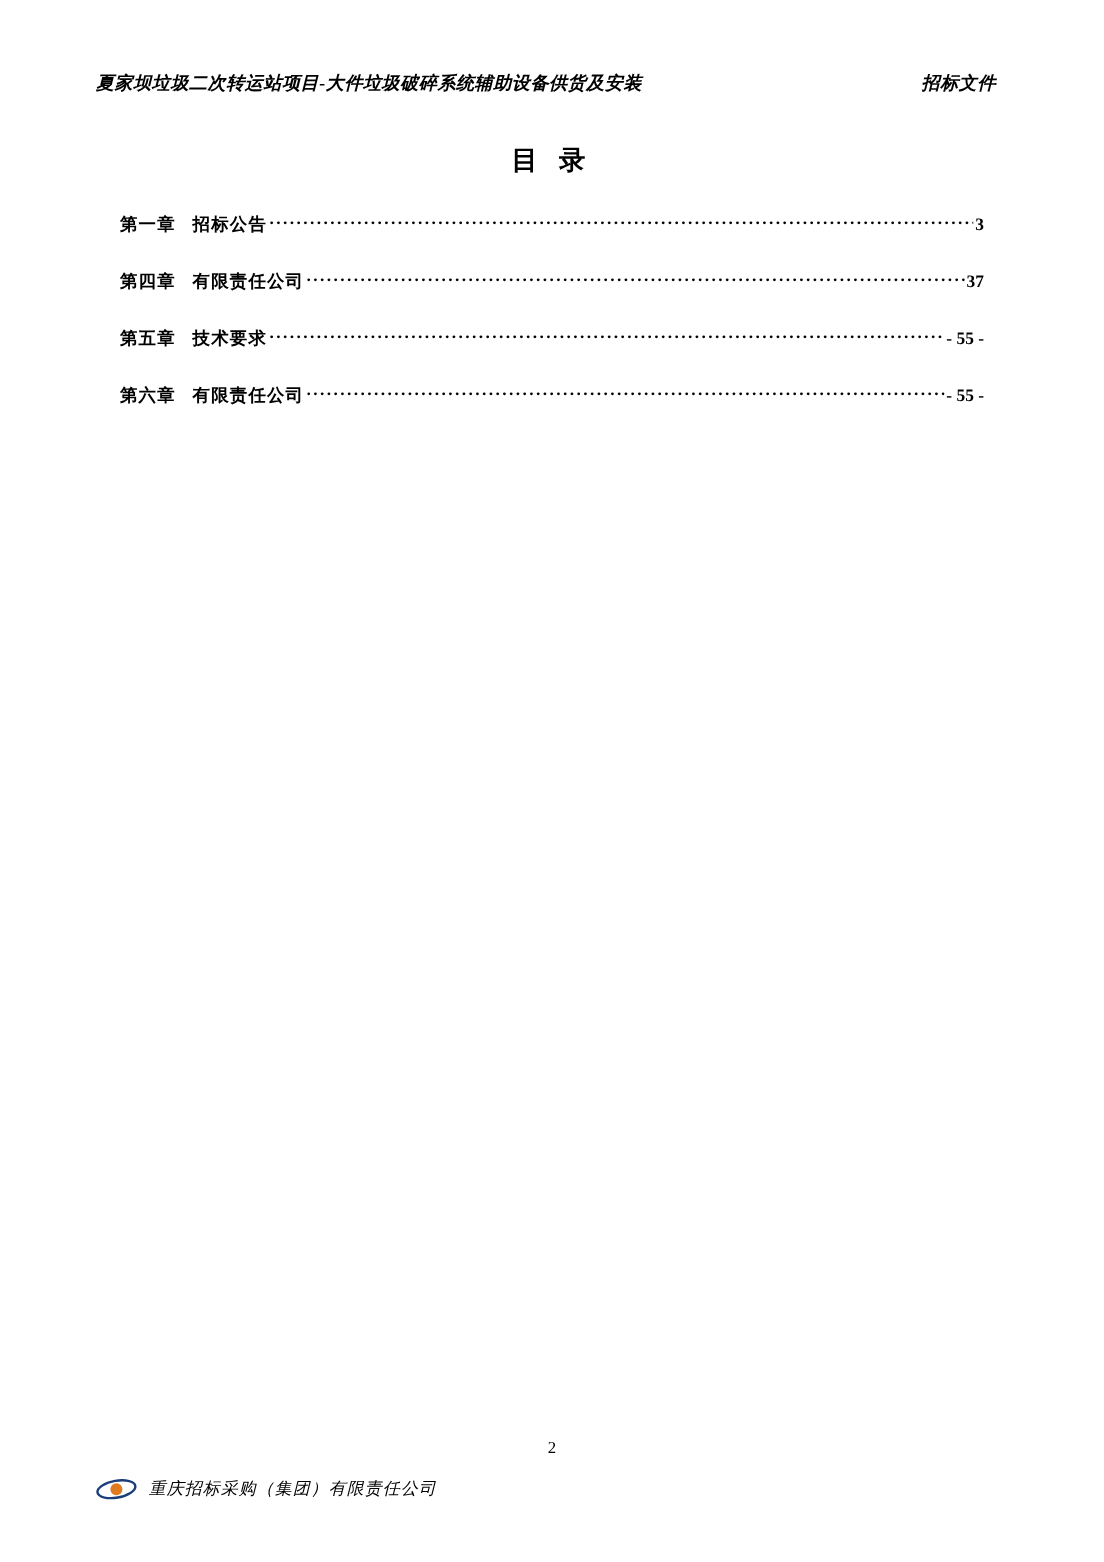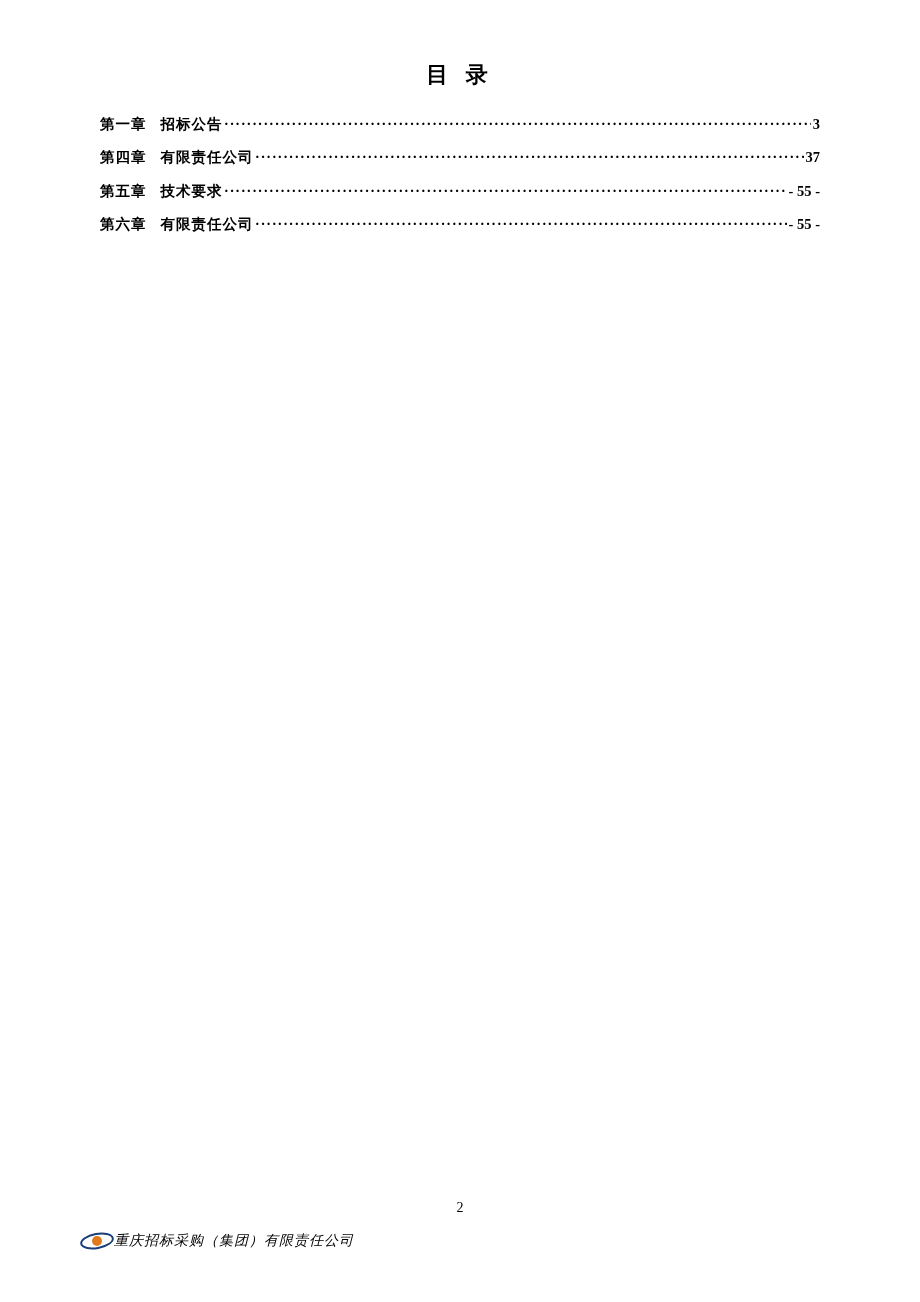--- a/index.html
+++ b/index.html
@@ -24,32 +24,32 @@
     letter-spacing: 0.5px;
     margin-bottom: 40px;
   }
   .header-left { text-align: left; }
   .header-right { text-align: right; padding-right: 10px; }
   .title {
     text-align: center;
     font-size: 22px;
     font-weight: bold;
     letter-spacing: 6px;
-    margin-bottom: 24px;
   }
   .toc {
     padding: 0 20px;
   }
   .toc-row {
     display: flex;
     align-items: baseline;
     font-size: 14.5px;
     font-weight: bold;
     margin-bottom: 14px;
     white-space: nowrap;
+    margin-top: 28px;
   }
   .toc-chapter { flex: 0 0 auto; letter-spacing: 1px; }
   .toc-gap { flex: 0 0 14px; }
   .toc-label { flex: 0 0 auto; letter-spacing: 1px; text-align: center; }
   .toc-dots {
     flex: 1 1 auto;
     overflow: hidden;
     position: relative;
     height: 1em;
     margin: 0 2px;
@@ -74,20 +74,21 @@
     position: absolute;
     left: 0;
     width: 100%;
     text-align: center;
     bottom: 36px;
     font-size: 14px;
   }
   .footer-inner {
     display: flex;
     align-items: center;
+    gap: 10px;
   }
   .logo {
     width: 34px;
     height: 22px;
     position: relative;
     flex: 0 0 auto;
   }
   .logo .ell {
     position: absolute;
     left: 0; top: 3px;
@@ -107,20 +108,24 @@
     font-style: italic;
     font-size: 14px;
     letter-spacing: 1px;
   }
 </style>
 </head>
 <body>
 
 <div class="page">
 
+  <div class="header-row">
+    <div class="header-left">夏家坝垃圾二次转运站项目-大件垃圾破碎系统辅助设备供货及安装</div>
+    <div class="header-right">招标文件</div>
+  </div>
 
   <div class="title">目 录</div>
 
   <div class="toc">
     <div class="toc-row">
       <span class="toc-chapter">第一章</span>
       <span class="toc-gap"></span>
       <span class="toc-label">招标公告</span>
       <span class="toc-dots"></span>
       <span class="toc-page">3</span>

